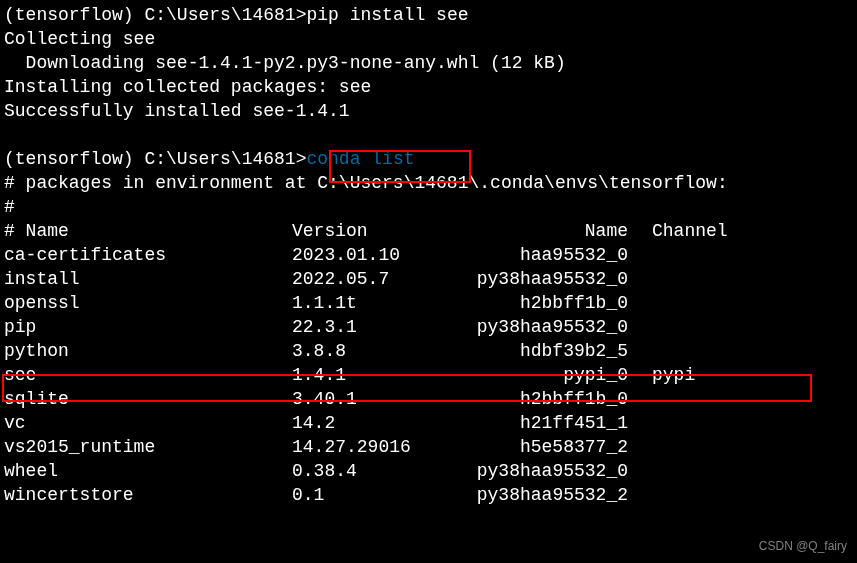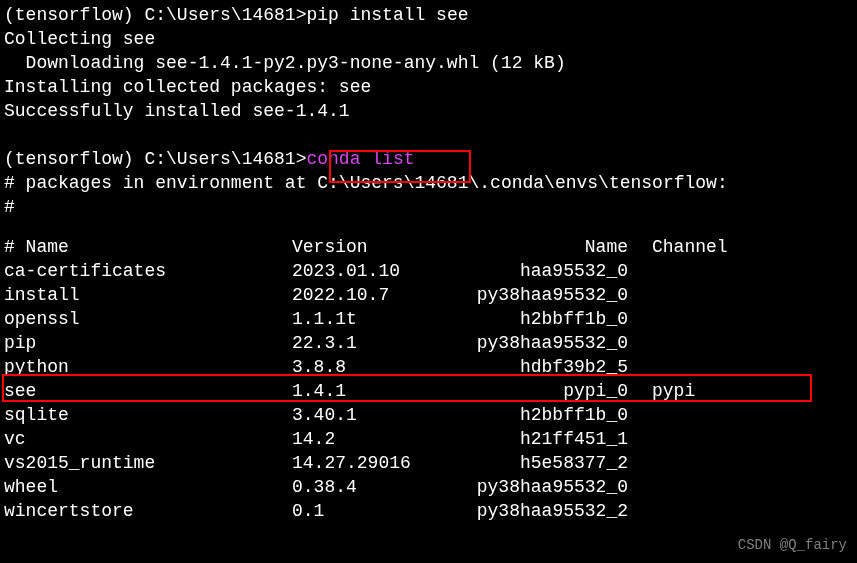--- a/index.html
+++ b/index.html
@@ -17,21 +17,21 @@
       height: 563px;
       overflow: hidden;
       position: relative;
       padding: 4px 0 0 4px;
     }
     .line {
       white-space: pre;
       height: 24px;
     }
     .green {
-      color: #d946ef;
+      color: #0369a1;
       text-align: center;
     }
     .highlight-box-1 {
       position: absolute;
       border: 2px solid #ff0000;
       left: 329px;
       top: 150px;
       width: 142px;
       height: 33px;
       pointer-events: none;
@@ -43,45 +43,45 @@
       top: 374px;
       width: 810px;
       height: 28px;
       pointer-events: none;
     }
     .watermark {
       position: absolute;
       bottom: 8px;
       right: 10px;
       color: #808080;
-      font-size: 14px;
-      font-family: Liberation Mono, monospace;
+      font-size: 12px;
+      font-family: Liberation Sans, sans-serif;
     }
     .col-name { display: inline-block; width: 288px; }
-    .col-version { display: inline-block; width: 168px; margin-top: 16px; }
+    .col-version { display: inline-block; width: 168px; }
     .col-build { display: inline-block; width: 192px; text-align: right; padding-right: 24px; }
     .col-channel { display: inline-block; }
   </style>
 </head>
 <body>
 
 <div class="line"><span>(tensorflow)</span> <span>C:\Users\14681&gt;</span><span>pip install see</span></div>
 <div class="line">Collecting see</div>
 <div class="line">  Downloading see-1.4.1-py2.py3-none-any.whl (12 kB)</div>
 <div class="line">Installing collected packages: see</div>
 <div class="line">Successfully installed see-1.4.1</div>
 <div class="line"> </div>
 <div class="line"><span>(tensorflow)</span> <span>C:\Users\14681&gt;</span><span class="green">conda list</span></div>
 <div class="line"># packages in environment at C:\Users\14681\.conda\envs\tensorflow:</div>
 <div class="line">#</div>
 <div class="line"><span class="col-name"># Name</span><span class="col-version">Version</span><span class="col-build">Name</span><span class="col-channel">Channel</span></div>
 
 <div id="package-rows">
     <div class="line"><span class="col-name">ca-certificates</span><span class="col-version">2023.01.10</span><span class="col-build">haa95532_0</span><span class="col-channel"></span></div>
-    <div class="line"><span class="col-name">install</span><span class="col-version">2022.10.7</span><span class="col-build">py38haa95532_0</span><span class="col-channel"></span></div>
+    <div class="line"><span class="col-name">install</span><span class="col-version">2022.05.7</span><span class="col-build">py38haa95532_0</span><span class="col-channel"></span></div>
     <div class="line"><span class="col-name">openssl</span><span class="col-version">1.1.1t</span><span class="col-build">h2bbff1b_0</span><span class="col-channel"></span></div>
     <div class="line"><span class="col-name">pip</span><span class="col-version">22.3.1</span><span class="col-build">py38haa95532_0</span><span class="col-channel"></span></div>
     <div class="line"><span class="col-name">python</span><span class="col-version">3.8.8</span><span class="col-build">hdbf39b2_5</span><span class="col-channel"></span></div>
     <div class="line"><span class="col-name">see</span><span class="col-version">1.4.1</span><span class="col-build">pypi_0</span><span class="col-channel">pypi</span></div>
     <div class="line"><span class="col-name">sqlite</span><span class="col-version">3.40.1</span><span class="col-build">h2bbff1b_0</span><span class="col-channel"></span></div>
     <div class="line"><span class="col-name">vc</span><span class="col-version">14.2</span><span class="col-build">h21ff451_1</span><span class="col-channel"></span></div>
     <div class="line"><span class="col-name">vs2015_runtime</span><span class="col-version">14.27.29016</span><span class="col-build">h5e58377_2</span><span class="col-channel"></span></div>
     <div class="line"><span class="col-name">wheel</span><span class="col-version">0.38.4</span><span class="col-build">py38haa95532_0</span><span class="col-channel"></span></div>
     <div class="line"><span class="col-name">wincertstore</span><span class="col-version">0.1</span><span class="col-build">py38haa95532_2</span><span class="col-channel"></span></div>
   </div>

